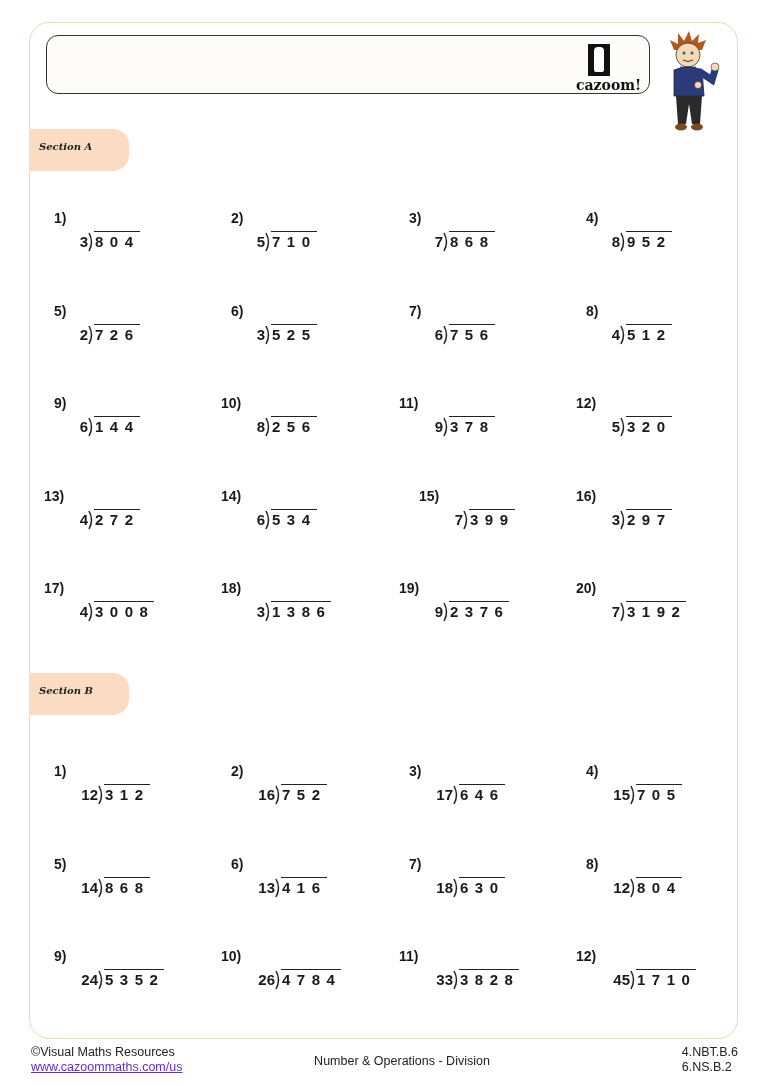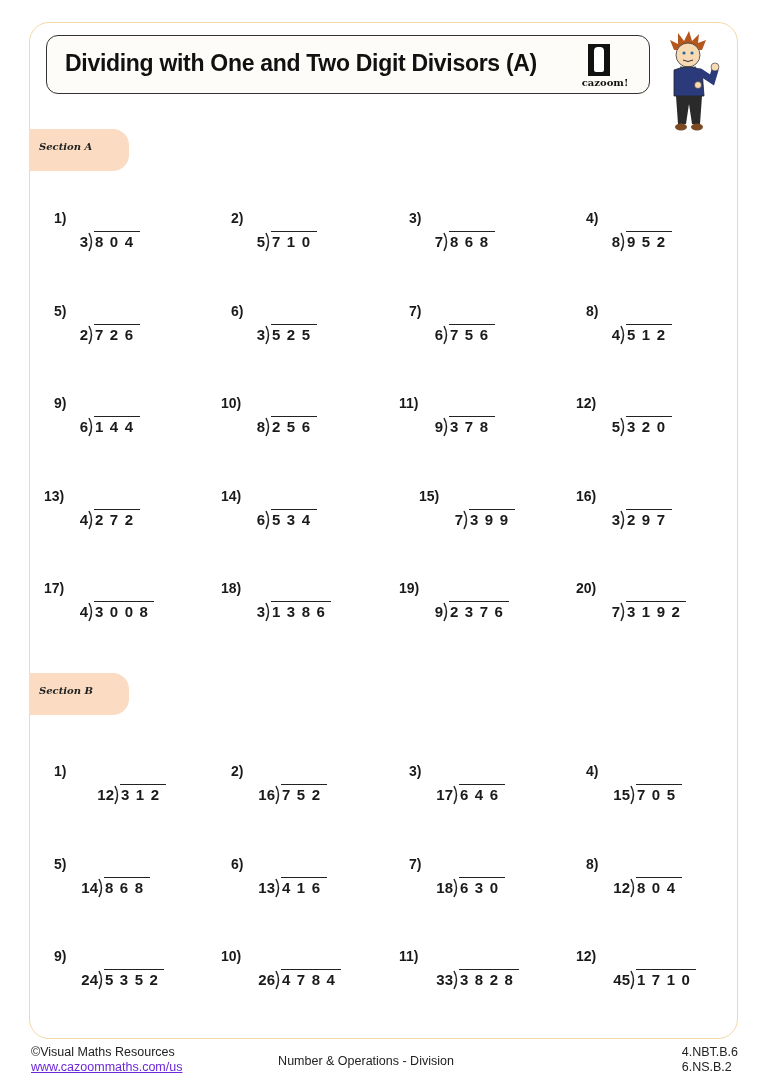--- a/index.html
+++ b/index.html
@@ -3,44 +3,43 @@
 <meta charset="utf-8">
 <style>
   html, body { margin:0; padding:0; background:#fff; }
   body { width:768px; height:1086px; position:relative; overflow:hidden; font-family:"Liberation Sans", sans-serif; color:#1a1a1a; }
   .frame { position:absolute; left:29px; top:22px; width:709px; height:1017px; border:1.5px solid #f2d9a8; border-radius:20px; box-sizing:border-box; }
   .title-box { position:absolute; left:46px; top:35px; width:604px; height:59px; border:1.5px solid #333; border-radius:12px; background:#fdfcf8; box-sizing:border-box; }
   .title-text { position:absolute; left:18px; top:14px; font-size:23px; font-weight:bold; letter-spacing:-0.3px; color:#111; }
   .logo { position:absolute; left:529px; top:6px; width:58px; height:46px; }
   .logo .cup { position:absolute; left:12px; top:2px; width:22px; height:32px; background:#111; }
   .logo .cup::after { content:""; position:absolute; left:6px; top:3px; width:10px; height:25px; background:#fff; border-radius:4px 4px 2px 2px; }
-  .logo .word { position:absolute; left:0; top:35px; width:58px; text-align:center; font-family:"DejaVu Serif", serif; font-weight:bold; font-size:10px; color:#111; }
+  .logo .word { position:absolute; left:0; top:35px; width:58px; text-align:center; font-family:"DejaVu Serif", serif; font-weight:bold; font-size:14px; color:#111; }
   .mascot { position:absolute; left:662px; top:30px; width:60px; height:105px; }
   .section-tab { position:absolute; left:29px; width:100px; height:42px; background:#fbdcc2; border-radius:0 16px 16px 0; }
   .section-tab span { position:absolute; left:10px; top:12px; font-family:"DejaVu Serif", serif; font-style:italic; font-weight:bold; font-size:10px; color:#222; }
   .prob { position:absolute; width:170px; height:60px; }
   .prob .num { position:absolute; left:0; top:0; font-size:14px; font-weight:bold; color:#1a1a1a; }
   .prob .expr { position:absolute; top:21px; font-size:15px; font-weight:bold; white-space:nowrap; }
   .prob .divisor { display:inline-block; text-align:right; }
   .prob .bracket { display:inline-block; width:6px; height:18px; vertical-align:-4px; position:relative; }
   .prob .bracket svg { position:absolute; left:0; top:-1px; }
   .prob .dividend { display:inline-block; border-top:1.6px solid #222; padding-top:1px; letter-spacing:6.5px; padding-right:0; padding-left:1px; }
   .footer { position:absolute; left:0; top:1045px; width:768px; font-size:12.5px; color:#222; }
   .footer .left { position:absolute; left:31px; top:0; line-height:15px; }
   .footer .left a { color:#6d28d9; text-decoration:underline; }
-  .footer .center { position:absolute; left:0; width:732px; top:9px; text-align:center; }
+  .footer .center { position:absolute; left:0; width:732px; top:9px; text-align:center;padding-left:36px; }
   .footer .right { position:absolute; right:30px; top:0; text-align:left; line-height:15px; }
 </style>
 </head>
 <body>
 
 <div class="frame"></div>
 
 <div class="title-box">
-  <div class="title-text">Dividing with One and Two Digit Divisors (A)</div>
   <div class="logo">
     <div class="cup"></div>
     <div class="word">cazoom!</div>
   </div>
 </div>
 
 <div class="mascot">
   <svg width="60" height="105" viewBox="0 0 60 105">
 
     <path d="M12 20 L8 10 L16 14 L16 3 L22 11 L27 1 L30 11 L37 4 L36 13 L44 10 L40 20 Z" fill="#b5561e"></path>
@@ -193,21 +192,21 @@
     </div>
   </div>
 
 <div class="section-tab" style="top:673px;">
   <span>Section B</span>
 </div>
 
 <div id="sectionB">
     <div class="prob" style="left: 44px; top: 763px;">
       <span class="num" style="left:10px">1)</span>
-      <span class="expr" style="left:50px"><span class="divisor" style="width:20px">12</span><span class="bracket"><svg width="6" height="20" viewBox="0 0 6 20">
+      <span class="expr" style="left:34px"><span class="divisor" style="width:20px">12</span><span class="bracket"><svg width="6" height="20" viewBox="0 0 6 20">
             <path d="M1 1 Q6 10 1 19" stroke="#222" stroke-width="1.5" fill="none"></path>
           </svg></span><span class="dividend">312</span></span>
     </div>
     <div class="prob" style="left: 221px; top: 763px;">
       <span class="num" style="left:10px">2)</span>
       <span class="expr" style="left:34px"><span class="divisor" style="width:20px">16</span><span class="bracket"><svg width="6" height="20" viewBox="0 0 6 20">
             <path d="M1 1 Q6 10 1 19" stroke="#222" stroke-width="1.5" fill="none"></path>
           </svg></span><span class="dividend">752</span></span>
     </div>
     <div class="prob" style="left: 399px; top: 763px;">

